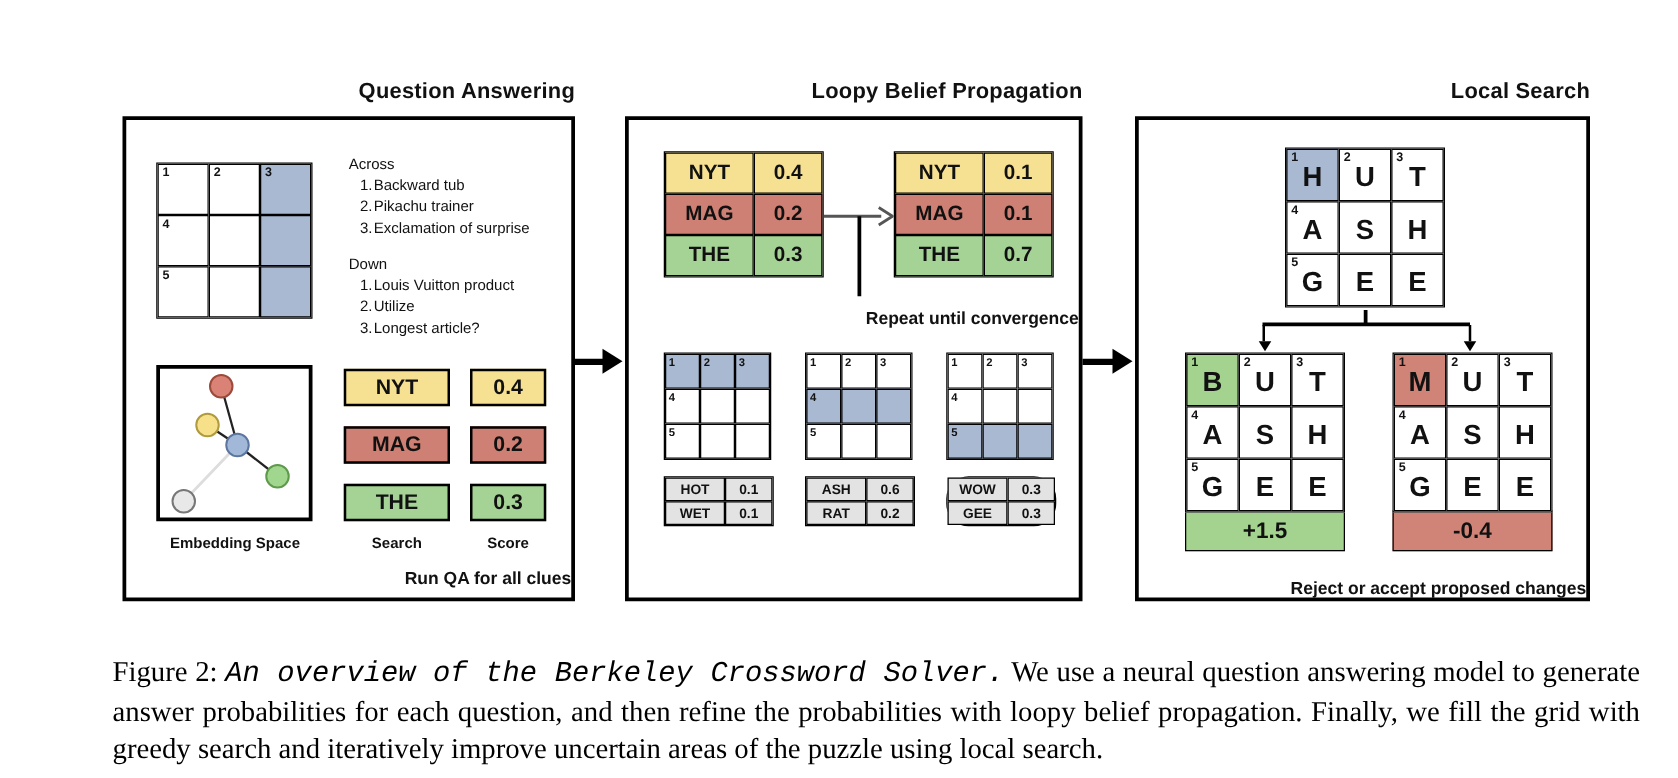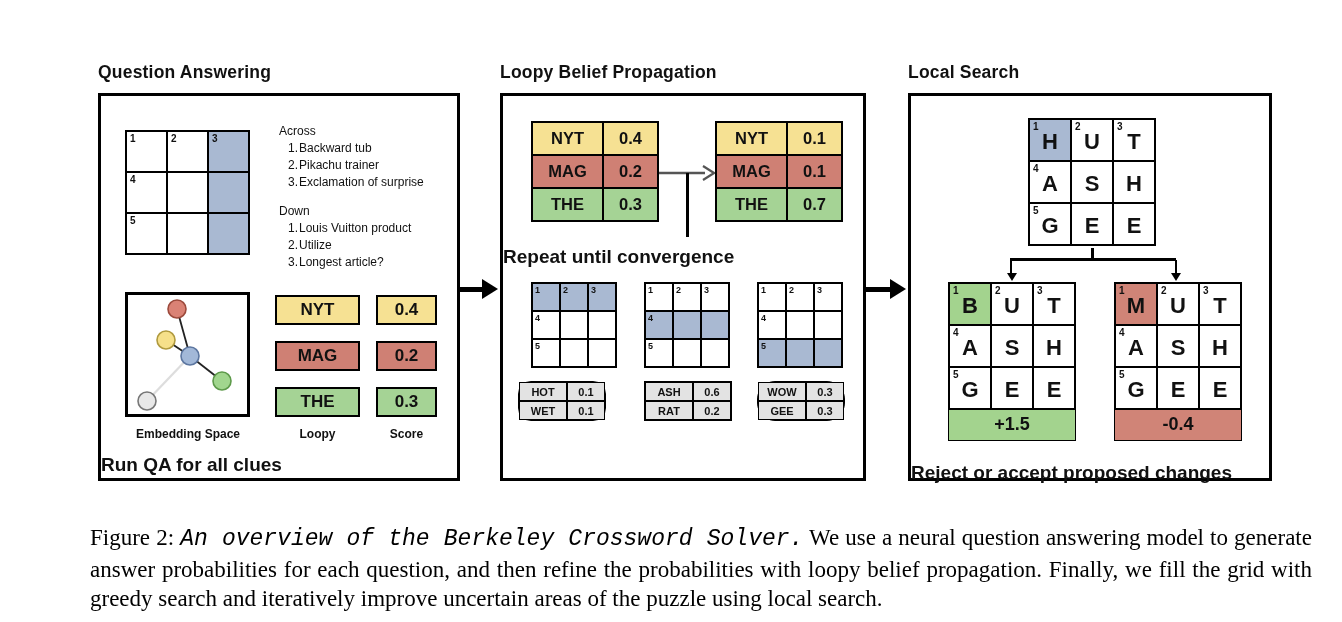--- a/index.html
+++ b/index.html
@@ -1,20 +1,20 @@
 <!DOCTYPE html>
 <html><head>
 <meta charset="utf-8">
 <style>
   html,body{margin:0;padding:0;}
   body{
     width:1342px;height:622px;position:relative;background:#fff;
     font-family:"Liberation Sans",sans-serif;color:#111;overflow:hidden;
   }
-  .panel-title{position:absolute;top:62px;font-size:17.5px;font-weight:bold;text-align:left;letter-spacing:.2px;}
+  .panel-title{position:absolute;top:62px;font-size:17.5px;font-weight:bold;text-align:right;letter-spacing:.2px;}
   .panel{position:absolute;top:93px;height:388px;border:3px solid #000;background:#fff;box-sizing:border-box;}
 
   
   .flow-arrow{position:absolute;width:40px;height:20px;top:279px;}
   .flow-arrow .shaft{position:absolute;left:0;top:7.5px;width:26px;height:5px;background:#000;}
   .flow-arrow .head{position:absolute;left:24px;top:0;width:0;height:0;border-top:10px solid transparent;border-bottom:10px solid transparent;border-left:16px solid #000;}
 
   
   .cw-grid{display:grid;grid-template-columns:repeat(3,max-content);border:1.6px solid #000;background:#fff;width:max-content;position:absolute;}
   .cw-grid .cell{border:1.6px solid #000;box-sizing:border-box;position:relative;background:#fff;}
@@ -44,21 +44,21 @@
   .mlabel{width:48px;height:19px;}
   .mval{width:38px;height:19px;}
 
   
   .abox{position:absolute;border:2px solid #000;box-sizing:border-box;display:flex;align-items:center;justify-content:center;font-weight:bold;font-size:17px;}
   .abox.yellow{background:#f6e193;}
   .abox.red{background:#cf8074;}
   .abox.green{background:#a5d395;}
 
   .small-caption{position:absolute;font-size:12px;font-weight:bold;text-align:center;}
-  .panel-footer{position:absolute;left:0;width:100%;text-align:left;font-size:19px;font-weight:bold;}
+  .panel-footer{position:absolute;left:0;width:100%;text-align:right;font-size:14px;font-weight:bold;}
 
   
   .clues{position:absolute;left:178px;top:27px;font-size:12px;font-weight:normal;line-height:17px;}
   .clue-head{margin-top:0;}
   .clue-gap{height:12px;}
   .clue-line{display:flex;}
   .clue-line .cnum{width:20px;text-align:left;padding-left:9px;box-sizing:border-box;}
   .clue-line .ctext{flex:1;}
 
   
@@ -159,21 +159,21 @@
   </div>
   <div class="small-caption" style="left:12px;top:331px;width:150px;">Embedding Space</div>
 
   <div class="abox yellow" style="left:174px;top:199px;width:85px;height:30px;">NYT</div>
   <div class="abox yellow" style="left:275px;top:199px;width:61px;height:30px;">0.4</div>
   <div class="abox red" style="left:174px;top:245px;width:85px;height:30px;">MAG</div>
   <div class="abox red" style="left:275px;top:245px;width:61px;height:30px;">0.2</div>
   <div class="abox green" style="left:174px;top:291px;width:85px;height:30px;">THE</div>
   <div class="abox green" style="left:275px;top:291px;width:61px;height:30px;">0.3</div>
 
-  <div class="small-caption" style="left:174px;top:331px;width:85px;">Loopy</div>
+  <div class="small-caption" style="left:174px;top:331px;width:85px;">Search</div>
   <div class="small-caption" style="left:275px;top:331px;width:61px;">Score</div>
 
   <div class="panel-footer" style="top:358px;">Run QA for all clues</div>
 </div>
 
 <div class="flow-arrow" style="left:458px;">
   <div class="shaft"></div>
     <div class="head"></div>
 </div>
 
@@ -274,21 +274,21 @@
       </div>
     <div class="cell"></div>
     <div class="cell"></div>
     <div class="cell blue">
         <span class="num">5</span>
       </div>
     <div class="cell blue"></div>
     <div class="cell blue"></div>
   </div>
 
-  <div class="mtable" style="left:15px;top:285px;border-radius:13px;">
+  <div class="mtable" style="left:28px;top:285px;">
     <div class="prow">
         <div class="mcell mlabel">HOT</div>
         <div class="mcell mval">0.1</div>
       </div>
     <div class="prow">
         <div class="mcell mlabel">WET</div>
         <div class="mcell mval">0.1</div>
       </div>
   </div>
   <div class="mtable" style="left:141px;top:285px;">

